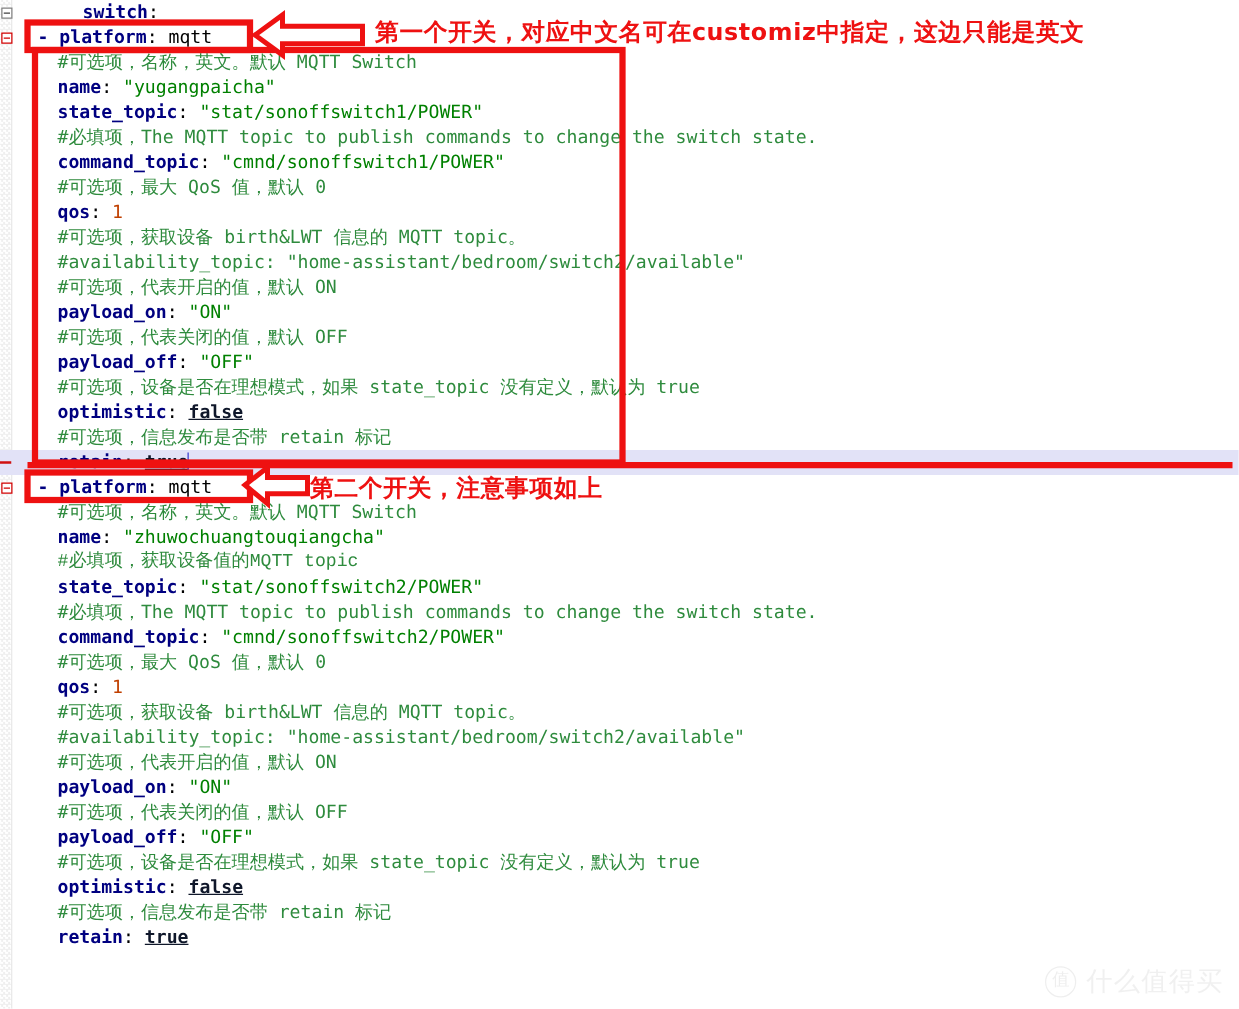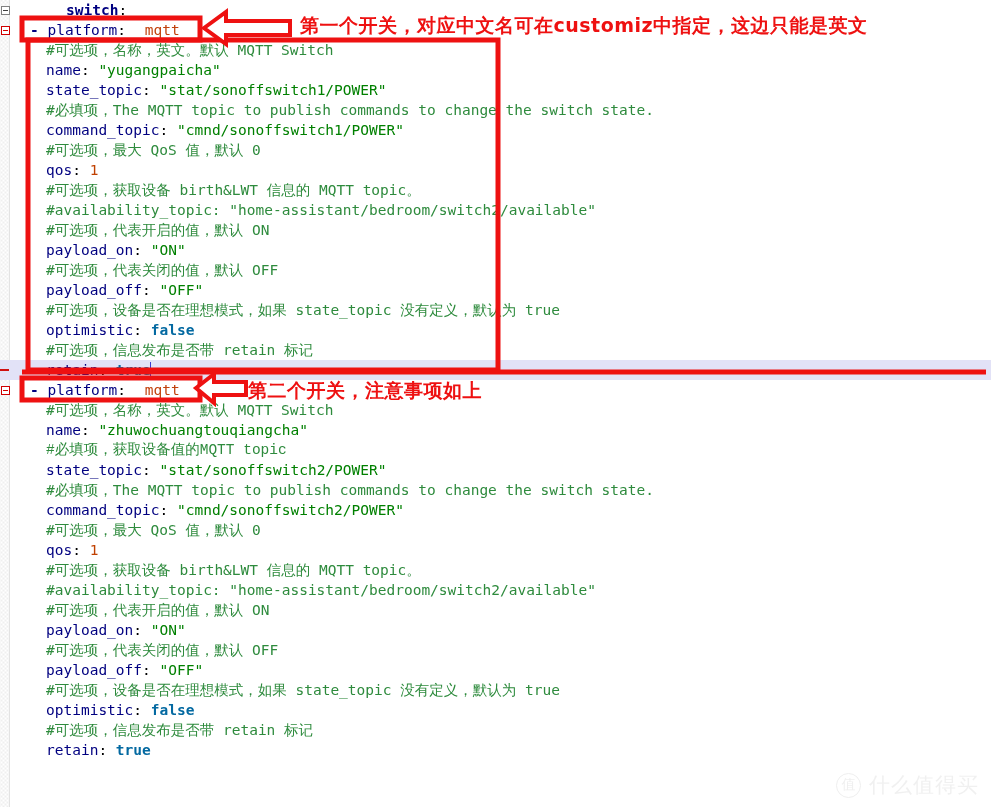--- a/index.html
+++ b/index.html
@@ -40,28 +40,28 @@
   }
   .line .txt{
     position:absolute;top:0;
     white-space:pre;
   }
   .ind0{left:22px;}
   .ind1{left:30px;}
   .ind2{left:46px;}
 
   
-  .k      {color:#000080;font-weight:normal;}     
+  .k      {color:#000080;font-weight:bold;}     
   .kroot  {color:#000080;font-weight:bold;}     
   .dash   {color:#000080;font-weight:bold;}
   .str    {color:#008000;}                       
   .cmt    {color:#2e8b3d;}                       
   .num    {color:#c04000;}                       
-  .bool   {color:#0369a1;font-weight:bold;}      
-  .plain  {color:#c2410c;margin-left:10px;}                       
+  .bool   {color:#0f172a;font-weight:bold;text-decoration:underline;}      
+  .plain  {color:#000000;}                       
   .colon  {color:#000000;}
 
   
   .line.current{background:#e2e2f7;}
   .caret{
     position:absolute;width:1px;height:17px;top:2px;background:#3b3bd0;
   }
 
   
   .fold{

